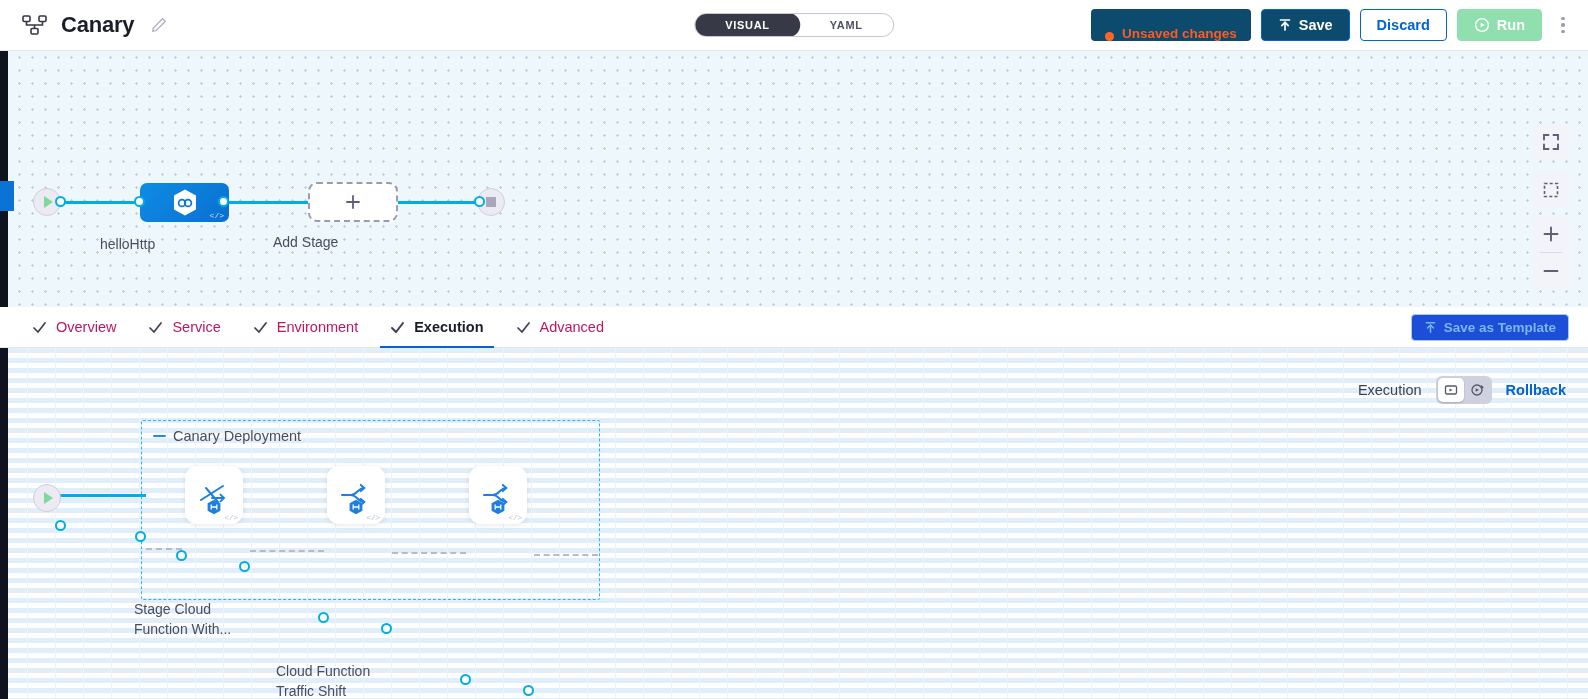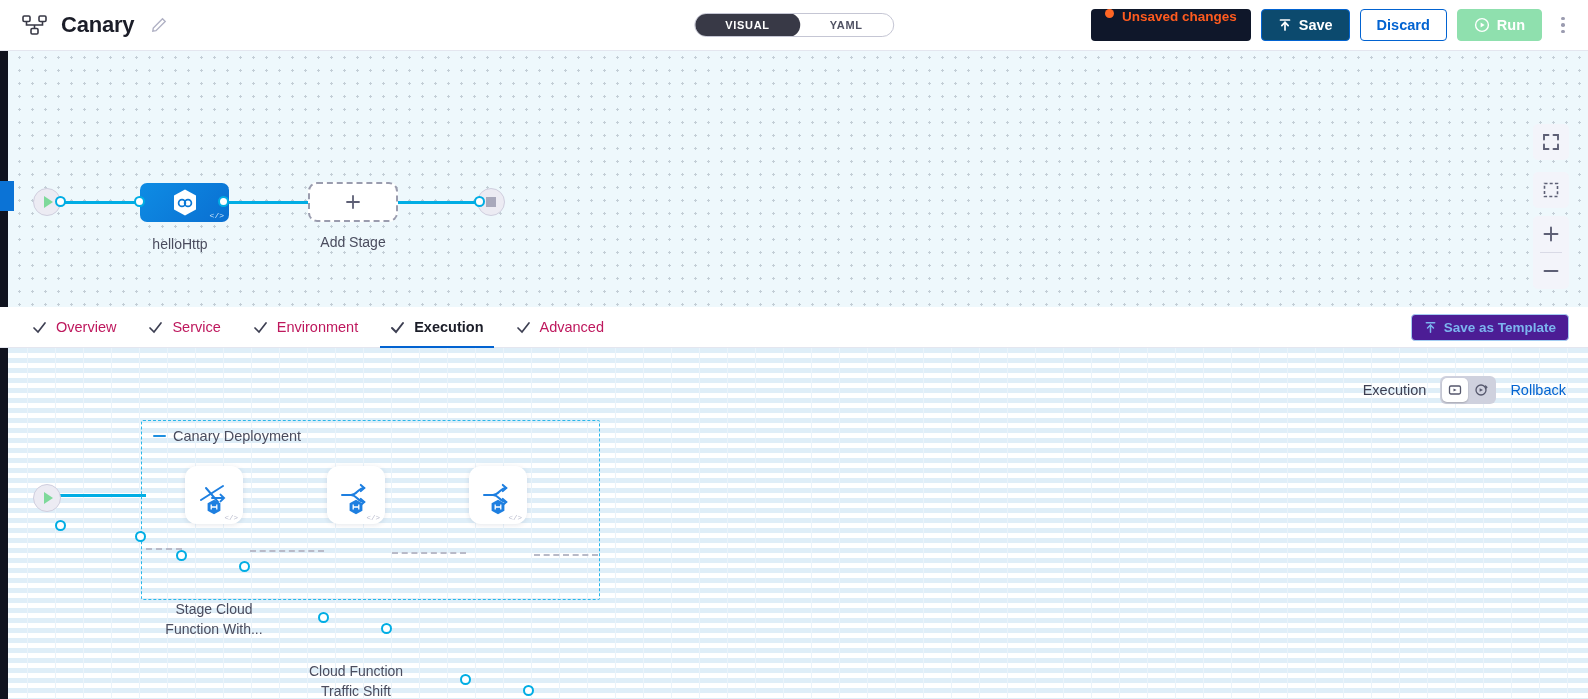--- a/index.html
+++ b/index.html
@@ -34,22 +34,22 @@
     font-size: 11px; font-weight: bold; letter-spacing: 0.7px;
     padding: 0 30px; height: 24px; line-height: 24px;
   }
   .toggle-seg.active { background: #383946; color: #ffffff; border-radius: 13px; }
   .toggle-seg.inactive { color: #4f5162; }
 
   .tb-right {
     position: absolute; right: 14px; display: flex; align-items: center; gap: 10px;
   }
   .unsaved-chip {
-    display: flex; align-items: flex-start; gap: 8px;
-    background: #0f172a; border-radius: 4px; height: 32px; padding: 0 14px;
+    display: flex; align-items: flex-end; gap: 8px;
+    background: #0c4a6e; border-radius: 4px; height: 32px; padding: 0 14px;
     font-size: 13.5px; font-weight: bold; color: #ff5b1f;
   }
   .dot-orange { width: 9px; height: 9px; border-radius: 50%; background: #ff6624; }
   .btn {
     display: flex; align-items: center; justify-content: center; gap: 7px;
     height: 32px; padding: 0 16px; border-radius: 4px;
     font-size: 14.5px; font-weight: bold; cursor: pointer; white-space: nowrap;
   }
   .btn-save { background: #0c4a6e; color: #fff; border: 1px solid #0263d1; }
   .btn-discard { background: #fff; color: #0263d1; border: 1px solid #0263d1; }
@@ -71,21 +71,21 @@
   .ctrl-stack { position: absolute; right: 19px; display: flex; flex-direction: column;
     background: #f3f4fa; border-radius: 5px; align-items: center; }
   .ctrl-btn { width: 36px; height: 36px; display: flex; align-items: center; justify-content: center; cursor: pointer; color: #5d5f75; }
   .ctrl-1 { top: 73px; }
   .ctrl-2 { top: 121px; }
   .ctrl-3 { top: 165px; }
   .ctrl-sep { width: 22px; height: 1px; background: #d9dae6; }
 
   
   .node-label {
-    position: absolute; text-align: center; font-size: 14px; color: #4a4c5e;
+    position: absolute; text-align: left; font-size: 14px; color: #4a4c5e;
     line-height: 20px; width: 160px;
   }
   .port {
     position: absolute; width: 11px; height: 11px; border-radius: 50%;
     background: #fff; border: 2.5px solid #00ade4; z-index: 5;
   }
   .link {
     position: absolute; height: 2.5px; background: #00ade4; z-index: 1;
   }
   .link-dashed {
@@ -124,21 +124,21 @@
   }
   .tab:first-child { margin-left: 16px; }
   .tab.active { font-weight: bold; color: #1b1d28; }
   .tab.active::after {
     content: ""; position: absolute; left: 6px; right: 6px; bottom: -1px; height: 2.5px; background: #0263d1;
   }
   .check { width: 15px; height: 15px; color: #3d3f52; }
   .tpl-btn {
     position: absolute; right: 19px; display: flex; align-items: center; gap: 7px;
     height: 27px; padding: 0 12px; border: 1px solid #a5cdf2; border-radius: 4px;
-    font-size: 13.5px; font-weight: bold; color: #7cb5ef; background: #4c1d95; cursor: pointer;
+    font-size: 13.5px; font-weight: bold; color: #7cb5ef; background: #1d4ed8; cursor: pointer;
   }
 
   
   .canvas-bot {
     position: absolute; top: 348px; left: 0; width: 1588px; height: 351px;
     background-color: #ffffff;
     background-image: repeating-linear-gradient(to bottom, #dfeef8 0 5px, transparent 5px 10px);
     background-size: 1px 10px;
     background-repeat: repeat;
     overflow: hidden;
@@ -149,21 +149,21 @@
   }
   .canvas-bot > * { position: relative; }
   .edge-strip-bot { position: absolute; top: 0; left: 0; width: 8px; height: 351px; background: #10131f; z-index: 9; }
 
   .exec-ctrls { position: absolute; right: 22px; top: 28px; display: flex; align-items: center; gap: 14px; z-index: 8;}
   .exec-label { font-size: 14.5px; color: #3d3f52; }
   .seg-toggle { display: flex; background: #cfd1de; border-radius: 6px; padding: 2px; }
   .seg-btn { width: 26px; height: 24px; display: flex; align-items: center; justify-content: center;
     border-radius: 5px; cursor: pointer; color: #55576c; }
   .seg-btn.on { background: #ffffff; box-shadow: 0 1px 2px rgba(0,0,0,.2); }
-  .rollback-link { font-size: 14.5px; font-weight: normal; color: #0263d1; cursor: pointer; }
+  .rollback-link { font-size: 14.5px; font-weight: bold; color: #0263d1; cursor: pointer; }
 
   .group-box {
     position: absolute; border: 1.5px dashed #29b7ea; border-radius: 2px; background: transparent; z-index: 2;
   }
   .group-label {
     position: absolute; display: flex; align-items: center; gap: 7px;
     font-size: 14.5px; color: #4a4c5e; z-index: 6;
   }
   .minus-ico { width: 13px; height: 2.5px; background: #1e8fe0; border-radius: 2px; cursor: pointer; }
 

